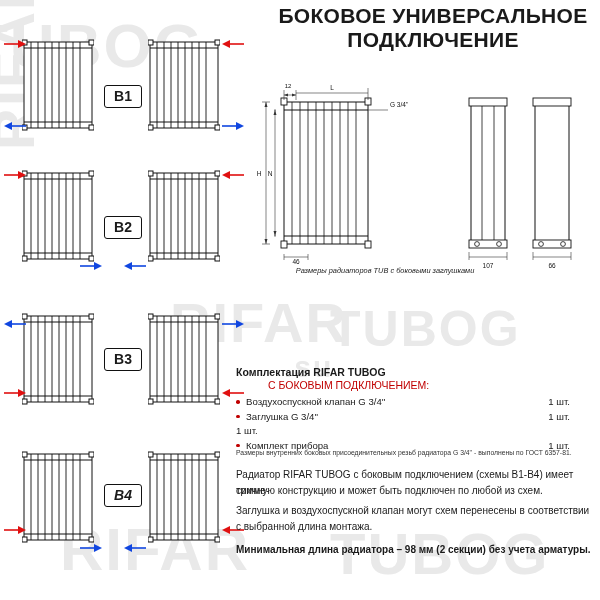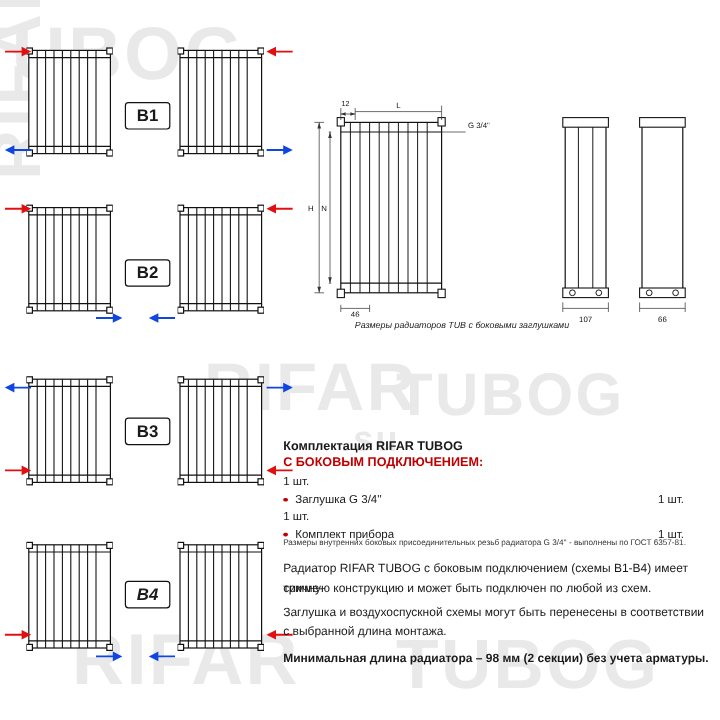--- a/index.html
+++ b/index.html
@@ -36,21 +36,21 @@
   }
 
   
   .techcap{
     position:absolute;font-size:7.4px;color:#222;font-style:italic;
     text-align:center;width:230px;
   }
 
   
   .kit-title{position:absolute;font-size:10.5px;font-weight:bold;}
-  .kit-title2{position:absolute;font-size:10.5px;font-weight:bold;color:#c00000;}
+  .kit-title2{position:absolute;font-size:10.5px;font-weight:normal;color:#c00000;margin-left:32px;}
   .kit-list{position:absolute;left:236px;top:389px;width:334px;}
   .kit-row{
     display:flex;justify-content:space-between;align-items:baseline;
     font-size:9.6px;line-height:14.6px;
   }
   .kit-row .nm{padding-left:10px;position:relative;}
   .kit-row .nm:before{
     content:"";position:absolute;left:0;top:5px;width:3.5px;height:3.5px;
     background:#c00000;border-radius:50%;
   }
@@ -67,20 +67,22 @@
   <span style="left:170px;top:290px;font-size:56px;">RIFAR</span>
   <span style="left:330px;top:300px;font-size:50px;">TUBOG</span>
   <span style="left:60px;top:515px;font-size:60px;">RIFAR</span>
   <span style="left:330px;top:520px;font-size:58px;">TUBOG</span>
   <span style="left:284px;top:350px;font-size:30px;">.su</span>
 </div>
 
 <div class="layer">
 
   <div class="header">
+    <div>БОКОВОЕ УНИВЕРСАЛЬНОЕ</div>
+    <div>ПОДКЛЮЧЕНИЕ</div>
   </div>
 
   <div class="scheme">
 
     <div class="rad" style="left:22px;top:36px;">
       <svg width="72" height="98" viewBox="0 0 72 98">
         <rect x="2" y="6" width="68" height="86" fill="#ffffff" stroke="#111" stroke-width="1"></rect>
         <g stroke="#111" stroke-width="1" fill="none">
           <line x1="2" y1="12" x2="70" y2="12"></line>
           <line x1="2" y1="86" x2="70" y2="86"></line>
@@ -461,36 +463,37 @@
     </svg>
   </div>
 
   <div class="techcap" style="left:270px;top:266px;">Размеры радиаторов TUB с боковыми заглушками</div>
 
   <div class="kit-title" style="left:236px;top:366px;">Комплектация RIFAR TUBOG</div>
   <div class="kit-title2" style="left:236px;top:379px;">С БОКОВЫМ ПОДКЛЮЧЕНИЕМ:</div>
 
   <div class="kit-list" style="top:395px;">
     <div class="kit-row">
+      <span class="nm">Воздухоспускной клапан G 3/4''</span>
       <span>1 шт.</span>
     </div>
     <div class="kit-row">
       <span class="nm">Заглушка G 3/4''</span>
       <span>1 шт.</span>
     </div>
     <div class="kit-row">
       <span>1 шт.</span>
     </div>
     <div class="kit-row">
       <span class="nm">Комплект прибора</span>
       <span>1 шт.</span>
     </div>
   </div>
 
   <div class="note-small" style="left:236px;top:449px;">Размеры внутренних боковых присоединительных резьб радиатора G 3/4'' - выполнены по ГОСТ 6357-81.</div>
 
   <div class="para" style="left:236px;top:467px;">Радиатор RIFAR TUBOG с боковым подключением (схемы В1-В4) имеет симме-</div>
   <div class="para" style="left:236px;top:483px;">тричную конструкцию и может быть подключен по любой из схем.</div>
-  <div class="para" style="left:236px;top:503px;">Заглушка и воздухоспускной схемы могут быть перенесены в соответствии</div>
+  <div class="para" style="left:236px;top:503px;">Заглушка и воздухоспускной клапан могут схем перенесены в соответствии</div>
   <div class="para" style="left:236px;top:519px;">с выбранной длина монтажа.</div>
   <div class="para" style="left:236px;top:542px;font-weight:bold;">Минимальная длина радиатора – 98 мм (2 секции) без учета арматуры.</div>
 
 </div>
 
 </body></html>

